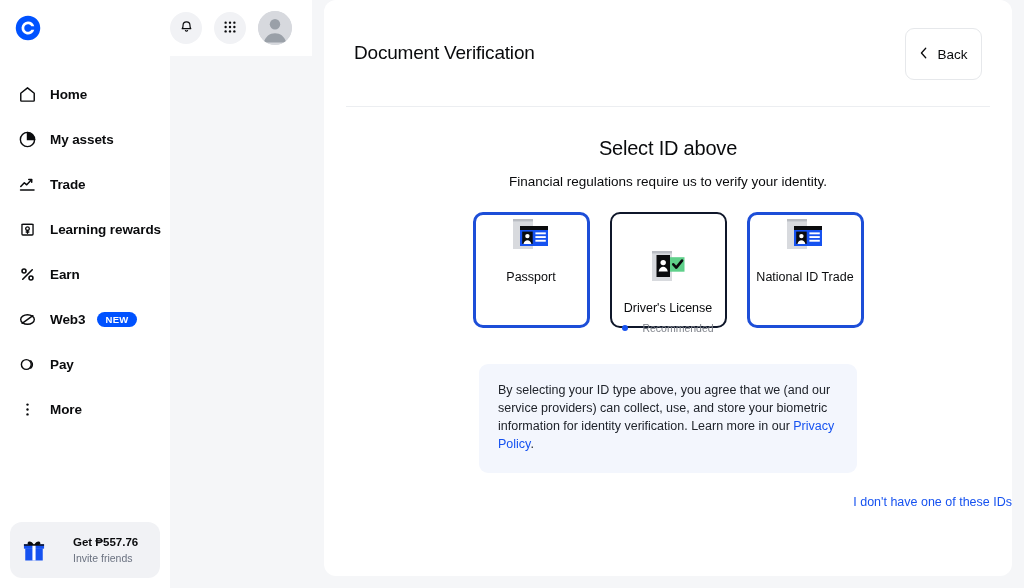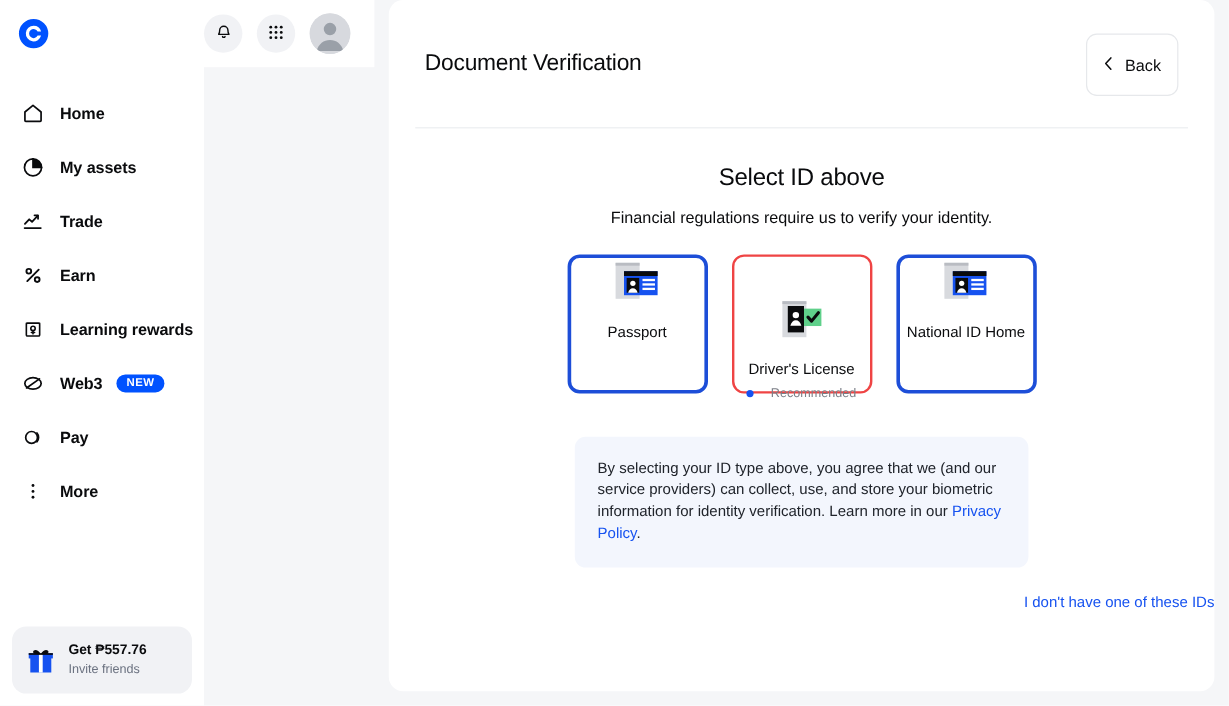--- a/index.html
+++ b/index.html
@@ -43,21 +43,21 @@
   }
 
   .promo {
     position: absolute; left: 10px; bottom: 10px;
     width: 150px; height: 56px;
     background: #f1f2f5; border-radius: 12px;
     display: flex; align-items: center; padding: 0 10px;
     cursor: pointer;
   }
   .gift { width: 28px; height: 28px; flex: 0 0 28px; }
-  .promo-txt { margin-left: 9px; line-height: 1.15; }
+  .promo-txt { margin-left: 25px; line-height: 1.15; }
   .promo-title { font-size: 11.5px; font-weight: 700; color: #0a0b0d; white-space: nowrap; }
   .promo-sub { font-size: 10.5px; color: #6b7280; margin-top: 2px; white-space: nowrap; }
 
   
   .main {
     flex: 1 1 auto; height: 588px;
     background: #f5f6f8;
     display: flex; flex-direction: row;
     position: relative;
   }
@@ -109,21 +109,21 @@
     display: flex; justify-content: center; gap: 20px;
     margin-top: 23px;
   }
   .idcard {
     width: 117px; height: 116px;
     border: 3px solid #1d4ed8; border-radius: 10px;
     background: #fff; cursor: pointer;
     display: flex; flex-direction: column; align-items: center;
     position: relative;
   }
-  .idcard.selected { border: 2px solid #ef4444; padding-top: 36px; }
+  .idcard.selected { border: 2px solid #0f172a; padding-top: 36px; }
   .idcard .art { height: 44px; display: flex; align-items: center; justify-content: center; }
   .idcard .cap {
     font-size: 12.5px; color: #0a0b0d; margin-top: 11px; white-space: nowrap;
   }
   .rec {
     display: flex; align-items: center; justify-content: center; gap: 14px;
     margin-top: 7px;
   }
   .rec-dot { width: 6px; height: 6px; border-radius: 50%; background: #1652f0; }
   .rec-txt { font-size: 10.5px; color: #7b7f87; }
@@ -186,39 +186,39 @@
             <path d="M3.5 14.5 8 9.8l3 2.6 6-6.4"></path>
             <path d="M13.6 5.6H17.3V9.3"></path>
             <path d="M3.2 19h17"></path>
           </svg>
         </span>
         <span class="nav-label">Trade</span>
       </div>
 
       <div class="nav-item">
         <span class="ico">
-          <svg width="19" height="19" viewBox="0 0 24 24" fill="none" stroke="#0a0b0d" stroke-width="2" stroke-linecap="round">
-            <path d="M6 18 18 6"></path>
-            <circle cx="7.6" cy="7.6" r="2.5"></circle>
-            <circle cx="16.4" cy="16.4" r="2.5"></circle>
-          </svg>
-        </span>
-        <span class="nav-label">Earn</span>
-      </div>
-
-      <div class="nav-item">
-        <span class="ico">
           <svg width="19" height="19" viewBox="0 0 24 24" fill="none" stroke="#0a0b0d" stroke-width="1.7" stroke-linejoin="round" stroke-linecap="round">
             <rect x="5" y="5.5" width="14" height="13.5" rx="1.2"></rect>
             <path d="M5 5.5h14"></path>
             <circle cx="12" cy="11" r="2.3"></circle>
             <path d="M12 13.3v3.4M10.3 15.2h3.4"></path>
           </svg>
         </span>
         <span class="nav-label">Learning rewards</span>
+      </div>
+
+      <div class="nav-item">
+        <span class="ico">
+          <svg width="19" height="19" viewBox="0 0 24 24" fill="none" stroke="#0a0b0d" stroke-width="2" stroke-linecap="round">
+            <path d="M6 18 18 6"></path>
+            <circle cx="7.6" cy="7.6" r="2.5"></circle>
+            <circle cx="16.4" cy="16.4" r="2.5"></circle>
+          </svg>
+        </span>
+        <span class="nav-label">Earn</span>
       </div>
 
       <div class="nav-item">
         <span class="ico">
           <svg width="19" height="19" viewBox="0 0 24 24" fill="none" stroke="#0a0b0d" stroke-width="1.8" stroke-linecap="round">
             <ellipse cx="12" cy="12" rx="8.6" ry="6"></ellipse>
             <path d="M5.2 16.8 18.8 7.2"></path>
           </svg>
         </span>
         <span class="nav-label">Web3</span>
@@ -370,21 +370,21 @@
                 <rect x="11" y="9" width="28" height="20" fill="#1652f0"></rect>
                 <rect x="11" y="9" width="28" height="4" fill="#0a0b0d"></rect>
                 <rect x="13.2" y="14.6" width="10.5" height="12.3" fill="#0a0b0d"></rect>
                 <circle cx="18.4" cy="19.1" r="2.2" fill="#ffffff"></circle>
                 <path d="M14.5 26.9c.5-2.4 2-3.7 3.9-3.7s3.4 1.3 3.9 3.7z" fill="#ffffff"></path>
                 <rect x="26.4" y="15.4" width="10.4" height="1.9" fill="#ffffff"></rect>
                 <rect x="26.4" y="19.1" width="10.4" height="1.9" fill="#ffffff"></rect>
                 <rect x="26.4" y="22.8" width="10.4" height="1.9" fill="#ffffff"></rect>
               </svg>
             </div>
-            <div class="cap">National ID Home</div>
+            <div class="cap">National ID Trade</div>
           </div>
 
         </div>
 
         <div class="notice">
           <span>By selecting your ID type above, you agree that we (and our service providers) can collect, use, and store your biometric information for identity verification. Learn more in our </span><a>Privacy Policy</a><span>.</span>
         </div>
 
         <a class="bottom-link">I don't have one of these IDs</a>
       </div>

